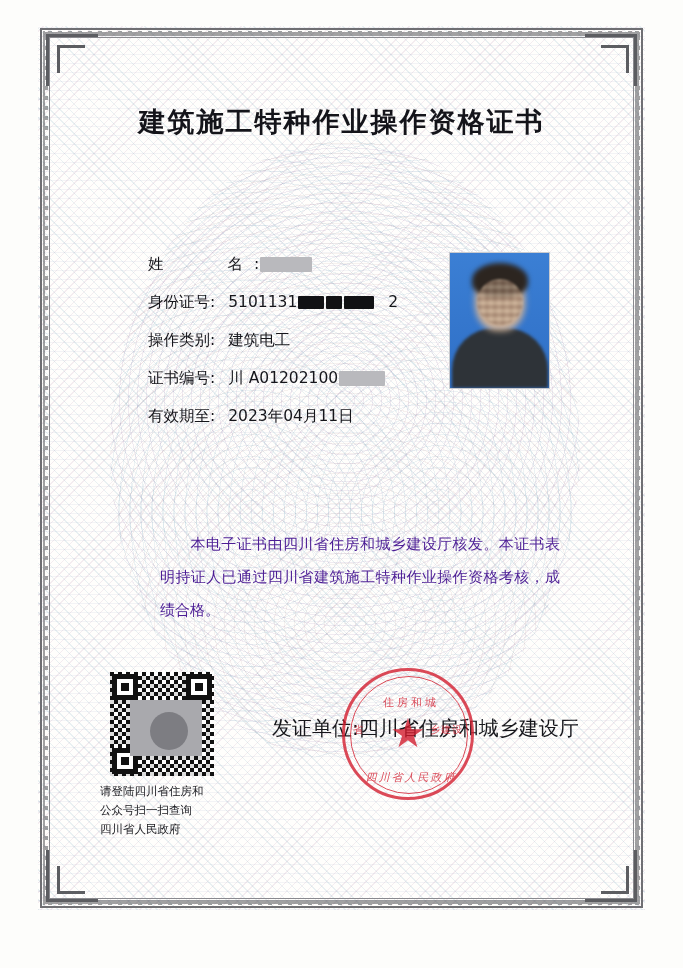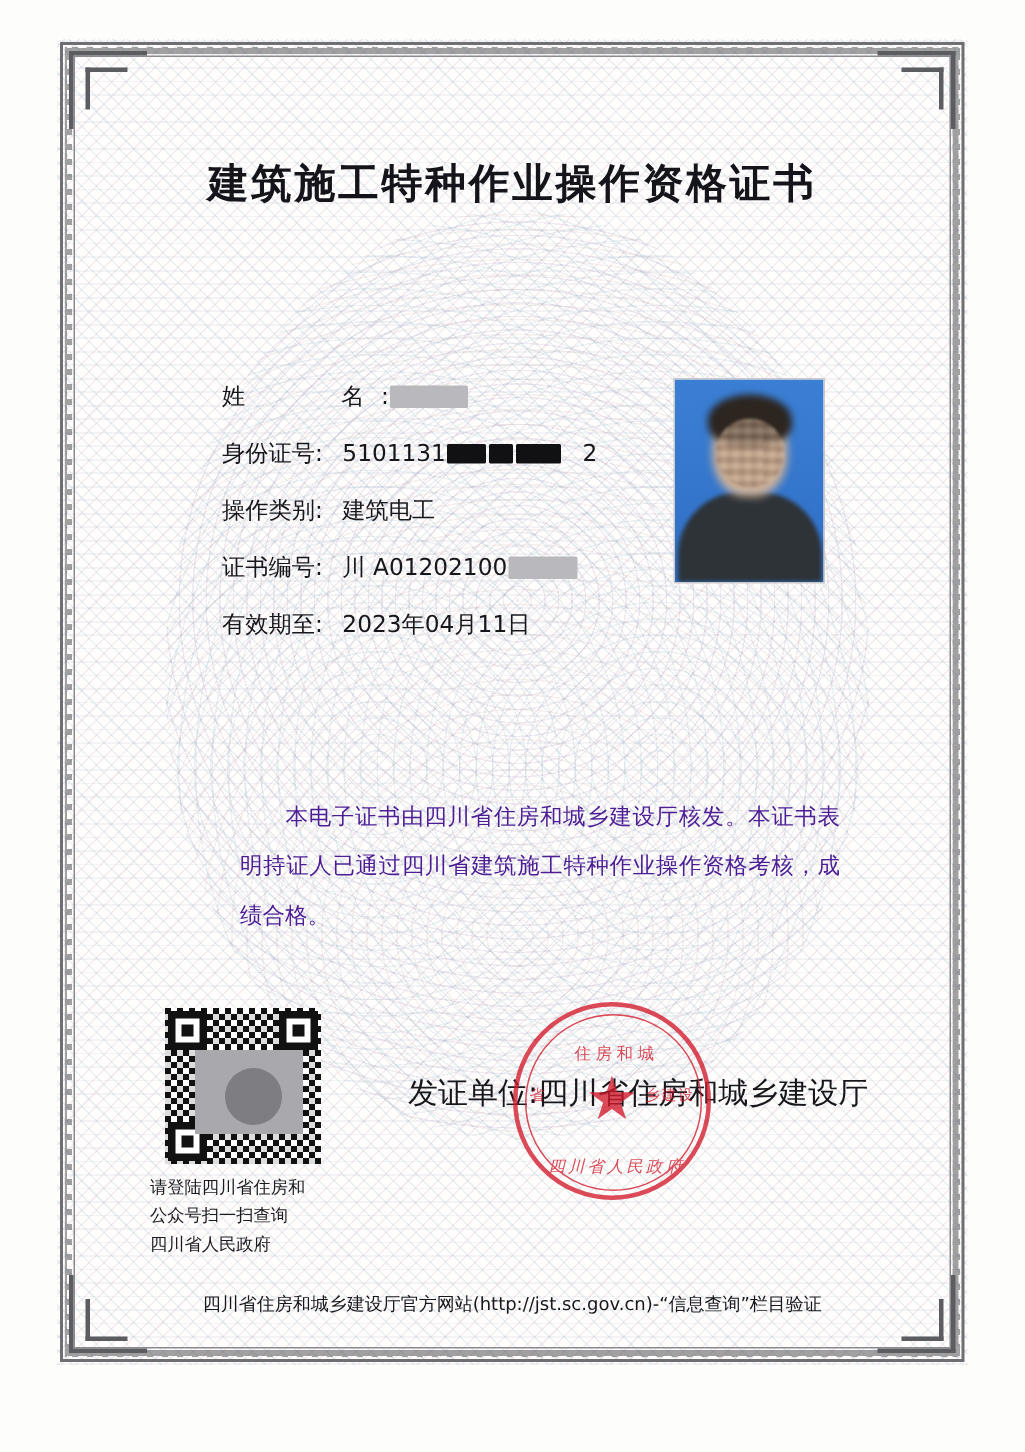--- a/index.html
+++ b/index.html
@@ -464,16 +464,15 @@
 
     <div class="seal">
       <div class="ring2"></div>
       <div class="arc-top">住房和城</div>
       <div class="arc-left">省</div>
       <div class="arc-right">乡建设</div>
       <div class="star">★</div>
       <div class="arc-bottom">四川省人民政府</div>
     </div>
 
-    <div class="footer">四川省住房和城乡建设厅官方网站(http://jst.sc.gov.cn)-“信息查询”栏目验证</div>
 
   </div>
 </div>
 
 </body></html>

